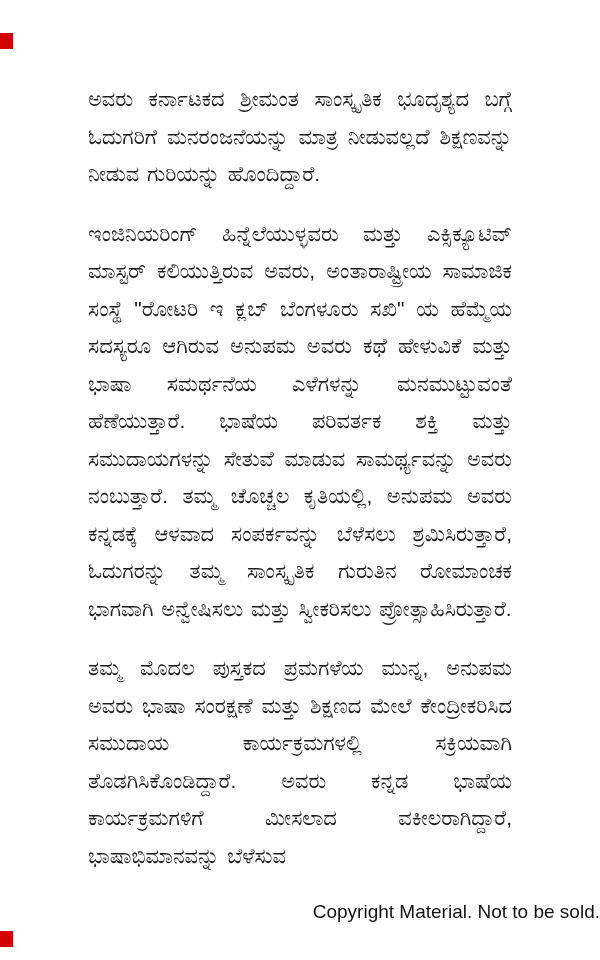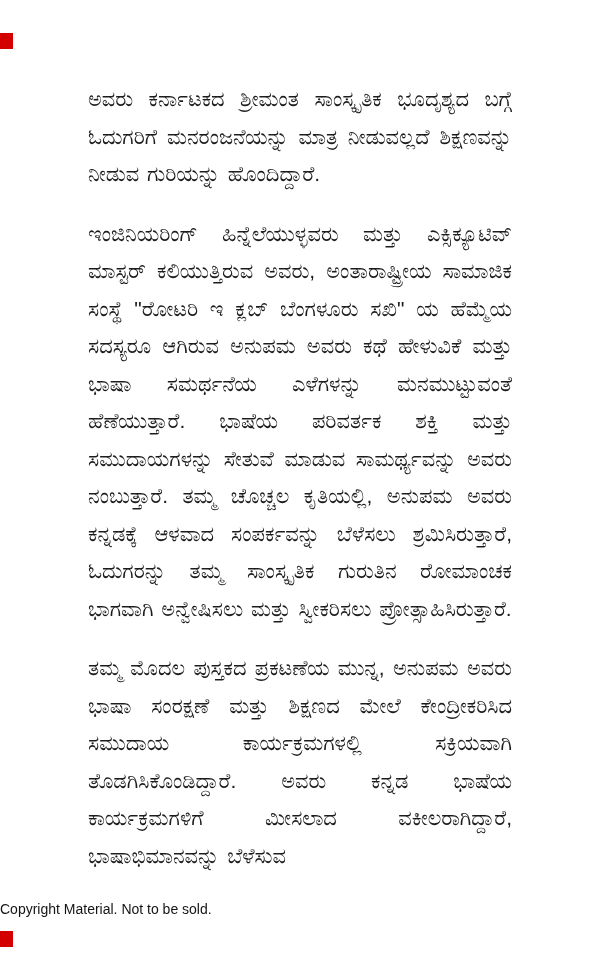--- a/index.html
+++ b/index.html
@@ -38,36 +38,36 @@
     text-justify: inter-word;
     word-spacing: 2px;
     font-family: Liberation Sans, sans-serif;
   }
   .text-block p:last-child { margin-bottom: 0; }
   .footer {
     position: absolute;
     left: 0;
     right: 0;
     top: 901px;
-    text-align: left;
-    font-size: 14px;
+    text-align: right;
+    font-size: 19px;
     color: #141414;
     font-family: "Liberation Sans", "DejaVu Sans", sans-serif;
   }
 </style>
 </head>
 <body>
 
 <div class="page">
 
   <div class="edge-marker top" style="background: rgb(212, 0, 0);"></div>
 
   <div class="edge-marker bottom" style="background: rgb(212, 0, 0);"></div>
 
   <div class="text-block">
     <p>ಅವರು ಕರ್ನಾಟಕದ ಶ್ರೀಮಂತ ಸಾಂಸ್ಕೃತಿಕ ಭೂದೃಶ್ಯದ ಬಗ್ಗೆ ಓದುಗರಿಗೆ ಮನರಂಜನೆಯನ್ನು ಮಾತ್ರ ನೀಡುವಲ್ಲದೆ ಶಿಕ್ಷಣವನ್ನು ನೀಡುವ ಗುರಿಯನ್ನು ಹೊಂದಿದ್ದಾರೆ.</p>
     <p>ಇಂಜಿನಿಯರಿಂಗ್ ಹಿನ್ನೆಲೆಯುಳ್ಳವರು ಮತ್ತು ಎಕ್ಸಿಕ್ಯೂಟಿವ್ ಮಾಸ್ಟರ್ ಕಲಿಯುತ್ತಿರುವ ಅವರು, ಅಂತಾರಾಷ್ಟ್ರೀಯ ಸಾಮಾಜಿಕ ಸಂಸ್ಥೆ "ರೋಟರಿ ಇ ಕ್ಲಬ್ ಬೆಂಗಳೂರು ಸಖಿ" ಯ ಹೆಮ್ಮೆಯ ಸದಸ್ಯರೂ ಆಗಿರುವ ಅನುಪಮ ಅವರು ಕಥೆ ಹೇಳುವಿಕೆ ಮತ್ತು ಭಾಷಾ ಸಮರ್ಥನೆಯ ಎಳೆಗಳನ್ನು ಮನಮುಟ್ಟುವಂತೆ ಹೆಣೆಯುತ್ತಾರೆ. ಭಾಷೆಯ ಪರಿವರ್ತಕ ಶಕ್ತಿ ಮತ್ತು ಸಮುದಾಯಗಳನ್ನು ಸೇತುವೆ ಮಾಡುವ ಸಾಮರ್ಥ್ಯವನ್ನು ಅವರು ನಂಬುತ್ತಾರೆ. ತಮ್ಮ ಚೊಚ್ಚಲ ಕೃತಿಯಲ್ಲಿ, ಅನುಪಮ ಅವರು ಕನ್ನಡಕ್ಕೆ ಆಳವಾದ ಸಂಪರ್ಕವನ್ನು ಬೆಳೆಸಲು ಶ್ರಮಿಸಿರುತ್ತಾರೆ, ಓದುಗರನ್ನು ತಮ್ಮ ಸಾಂಸ್ಕೃತಿಕ ಗುರುತಿನ ರೋಮಾಂಚಕ ಭಾಗವಾಗಿ ಅನ್ವೇಷಿಸಲು ಮತ್ತು ಸ್ವೀಕರಿಸಲು ಪ್ರೋತ್ಸಾಹಿಸಿರುತ್ತಾರೆ.</p>
-    <p>ತಮ್ಮ ಮೊದಲ ಪುಸ್ತಕದ ಪ್ರಕಟಣೆಯ ಮುನ್ನ, ಅನುಪಮ ಅವರು ಭಾಷಾ ಸಂರಕ್ಷಣೆ ಮತ್ತು ಶಿಕ್ಷಣದ ಮೇಲೆ ಕೇಂದ್ರೀಕರಿಸಿದ ಸಮುದಾಯ ಕಾರ್ಯಕ್ರಮಗಳಲ್ಲಿ ಸಕ್ರಿಯವಾಗಿ ತೊಡಗಿಸಿಕೊಂಡಿದ್ದಾರೆ. ಅವರು ಕನ್ನಡ ಭಾಷೆಯ ಕಾರ್ಯಕ್ರಮಗಳಿಗೆ ಮೀಸಲಾದ ವಕೀಲರಾಗಿದ್ದಾರೆ, ಭಾಷಾಭಿಮಾನವನ್ನು ಬೆಳೆಸುವ</p>
+    <p>ತಮ್ಮ ಮೊದಲ ಪುಸ್ತಕದ ಪ್ರಮಗಳೆಯ ಮುನ್ನ, ಅನುಪಮ ಅವರು ಭಾಷಾ ಸಂರಕ್ಷಣೆ ಮತ್ತು ಶಿಕ್ಷಣದ ಮೇಲೆ ಕೇಂದ್ರೀಕರಿಸಿದ ಸಮುದಾಯ ಕಾರ್ಯಕ್ರಮಗಳಲ್ಲಿ ಸಕ್ರಿಯವಾಗಿ ತೊಡಗಿಸಿಕೊಂಡಿದ್ದಾರೆ. ಅವರು ಕನ್ನಡ ಭಾಷೆಯ ಕಾರ್ಯಕ್ರಮಗಳಿಗೆ ಮೀಸಲಾದ ವಕೀಲರಾಗಿದ್ದಾರೆ, ಭಾಷಾಭಿಮಾನವನ್ನು ಬೆಳೆಸುವ</p>
   </div>
 
   <div class="footer">Copyright Material. Not to be sold.</div>
 
 </div>
 
 </body></html>

